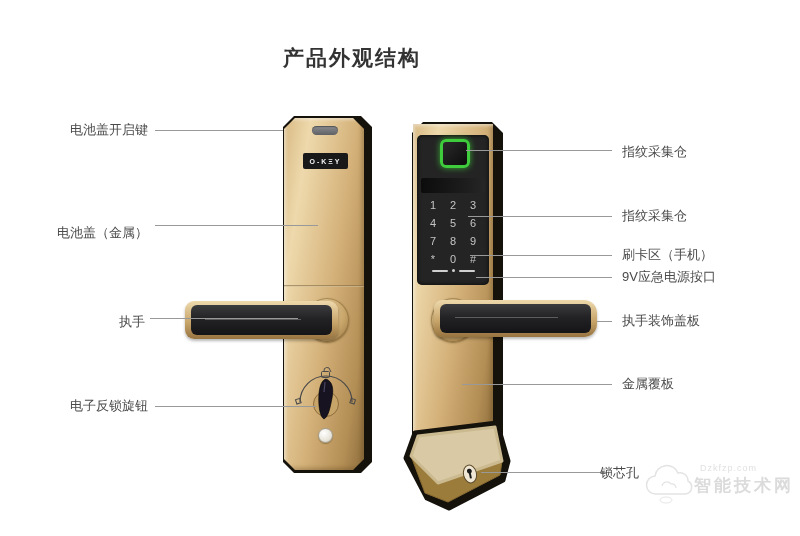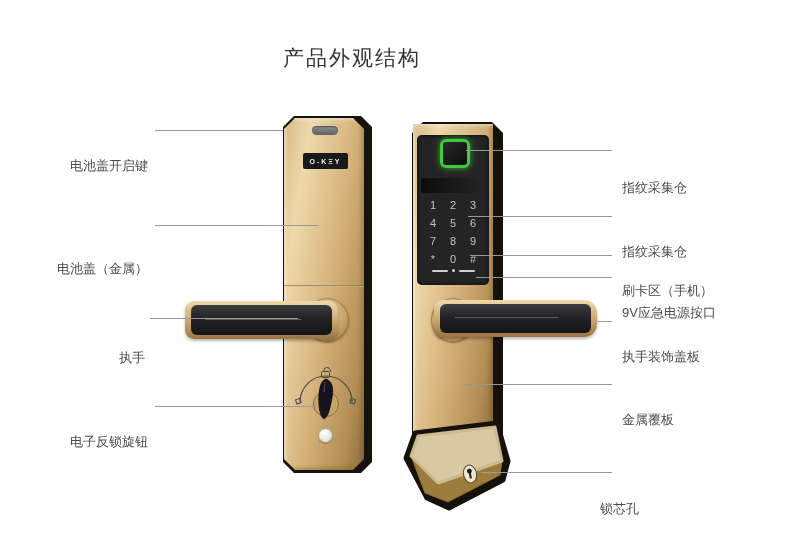--- a/index.html
+++ b/index.html
@@ -1,23 +1,23 @@
 <!DOCTYPE html>
 <html><head>
 <meta charset="utf-8">
 <style>
   html,body{margin:0;padding:0;background:#fff;}
   .stage{position:relative;width:800px;height:536px;background:#ffffff;overflow:hidden;
          font-family:"Liberation Sans",sans-serif;}
   .title{position:absolute;top:44px;left:0;width:704px;text-align:center;
-         font-size:21px;font-weight:normal;color:#333;letter-spacing:2px;}
+         font-size:21px;font-weight:bold;color:#333;letter-spacing:2px;}
 
   
   .leader{position:absolute;height:1px;background:#999;}
-  .lbl{position:absolute;font-size:13px;color:#4a4a4a;white-space:nowrap;line-height:18px;margin-top:36px;}
+  .lbl{position:absolute;font-size:13px;color:#4a4a4a;white-space:nowrap;line-height:18px;}
   .lbl.left{text-align:right;}
 
   
   .oct{clip-path:polygon(11px 0,calc(100% - 11px) 0,100% 11px,100% calc(100% - 11px),
        calc(100% - 11px) 100%,11px 100%,0 calc(100% - 11px),0 11px);}
 
   
   .lockL-base{position:absolute;left:283px;top:116px;width:89px;height:357px;background:#15120c;}
   .lockL-face{position:absolute;left:284px;top:118px;width:80px;height:352px;
       background:linear-gradient(99deg,#d8b983 0%,#eed9ac 20%,#d4b179 55%,#b28d54 84%,#8d6d3d 100%);
@@ -175,14 +175,23 @@
   <div class="lbl left" style="right:652px;top:397px">电子反锁旋钮</div>
 
   <div class="lbl" style="left:622px;top:143px">指纹采集仓</div>
   <div class="lbl" style="left:622px;top:207px">指纹采集仓</div>
   <div class="lbl" style="left:622px;top:246px">刷卡区（手机）</div>
   <div class="lbl" style="left:622px;top:268px">9V应急电源按口</div>
   <div class="lbl" style="left:622px;top:312px">执手装饰盖板</div>
   <div class="lbl" style="left:622px;top:375px">金属覆板</div>
   <div class="lbl" style="left:600px;top:464px">锁芯孔</div>
 
+  <div class="watermark">
+    <svg width="58" height="46" viewBox="0 0 58 46" style="position:absolute;left:0;top:8px">
+      <path d="M14,34 a9,9 0 0 1 -1,-18 a12,12 0 0 1 23,-3 a8,8 0 0 1 10,8 a7,7 0 0 1 -2,13 Z" fill="none" stroke="#e3e3e3" stroke-width="1.5"></path>
+      <path d="M20,26 a5,5 0 0 1 9,-2 a4,4 0 0 1 5,4" fill="none" stroke="#e3e3e3" stroke-width="1.2"></path>
+      <ellipse cx="24" cy="40" rx="6" ry="3" fill="none" stroke="#e6e6e6" stroke-width="1"></ellipse>
+    </svg>
+    <div class="wm-line1">Dzkfzp.com</div>
+    <div class="wm-line2">智能技术网</div>
+  </div>
 
 </div>
 
 </body></html>

